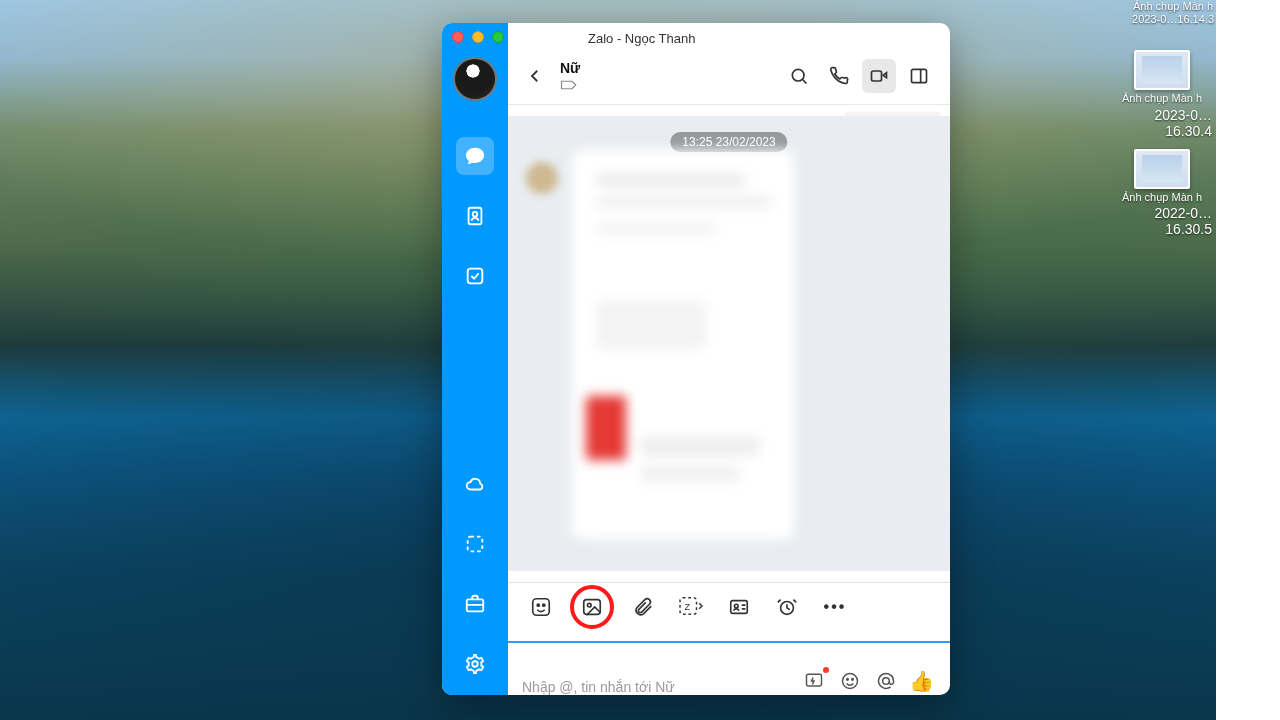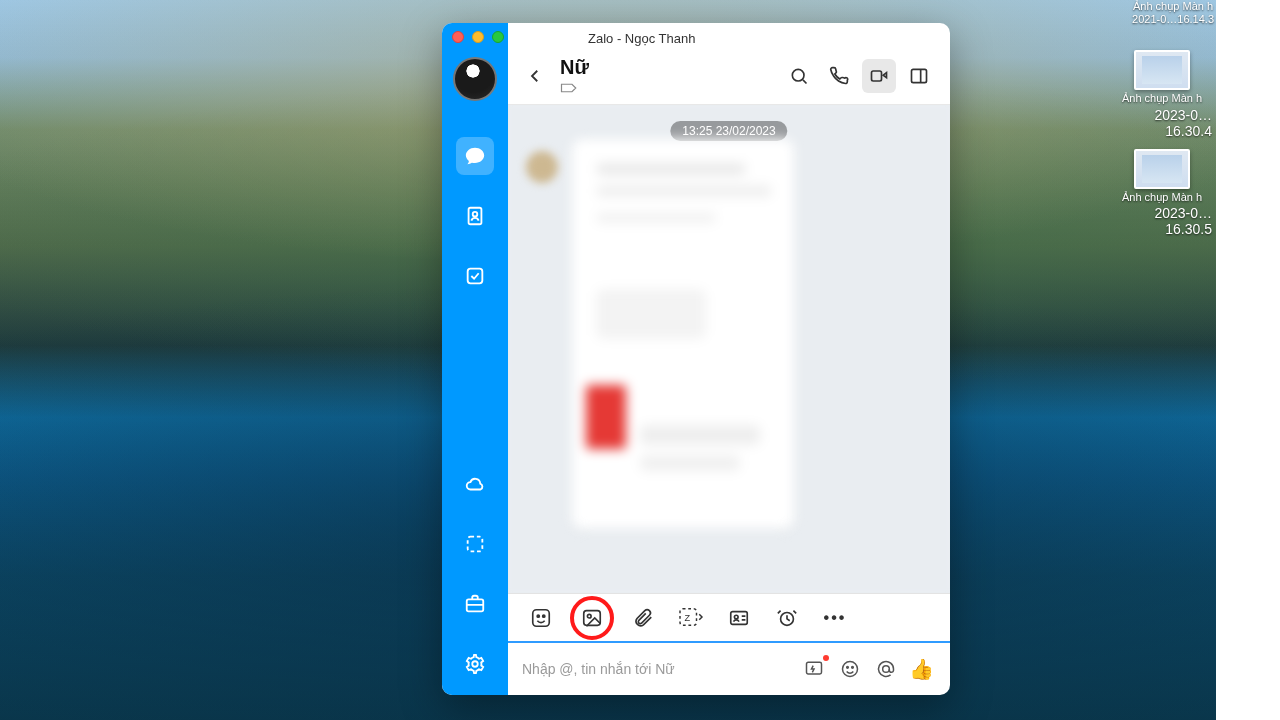--- a/index.html
+++ b/index.html
@@ -39,32 +39,32 @@
     display: grid; grid-template-columns: 66px 1fr; overflow: hidden;
   }
   .sidebar { background: #0099ff; color: #fff; display: flex; flex-direction: column; align-items: center; padding-top: 34px; gap: 24px; }
   .avatar { width: 44px; height: 44px; border-radius: 50%; background: radial-gradient(circle at 45% 30%, #fff 0 18%, #1a1a1a 19% 60%, #2b2b2b 100%); border: 2px solid rgba(255,255,255,0.4); }
   .side-btn { width: 38px; height: 38px; border-radius: 8px; display: flex; align-items: center; justify-content: center; cursor: pointer; }
   .side-btn.active { background: rgba(255,255,255,0.25); }
   .side-group { display:flex; flex-direction:column; gap:22px; align-items:center; margin-top:12px; }
   .spacer { flex: 1; }
   .side-bottom { display:flex; flex-direction:column; gap:22px; align-items:center; margin-bottom:12px; }
 
-  .content { position: relative; display: flex; flex-direction: column; min-width: 0; }
+  .content { position: relative; display: flex; flex-direction: column; min-width: 0; gap: 11px; }
   .trafficlights { position:absolute; left:10px; top:8px; display:flex; gap:8px; }
   .tl { width:12px; height:12px; border-radius:50%; }
   .tl.r{background:#ff5f57;border:1px solid #e0443e;}
   .tl.y{background:#febc2e;border:1px solid #d89d20;}
   .tl.g{background:#28c840;border:1px solid #1aa530;}
   .wintitle { position:absolute; top:8px; left:0; right:0; text-align:left; padding-left:80px; font-size:13px; color:#333; }
 
   .chat-header { display:flex; align-items:center; gap:12px; height:58px; padding:0 14px; border-bottom:1px solid #e8e8e8; margin-top:24px; }
   .back-btn { width:26px; height:26px; display:flex; align-items:center; justify-content:center; cursor:pointer; color:#404040; }
   .head-titles { display:flex; flex-direction:column; gap:2px; }
-  .head-name { font-size:20px; font-weight:600; color:#111; }
+  .head-name { font-size:14px; font-weight:600; color:#111; }
   .tag-outline { display:inline-block; }
   .head-actions { margin-left:auto; display:flex; gap:6px; align-items:center; }
   .head-act { width:34px; height:34px; display:flex; align-items:center; justify-content:center; color:#333; border-radius:6px; cursor:pointer; }
   .head-act.active { background:#e8e8e8; }
   .tooltip { position:absolute; top:89px; right:10px; background:#f4f4f4; color:#6d6d6d; font-size:12px; padding:4px 8px; border-radius:3px; box-shadow:0 1px 2px rgba(0,0,0,0.12); }
 
   .chat-body { position:relative; flex:1; background:#e9edf1; overflow:hidden; }
   .chat-body::before{ content:""; position:absolute; inset:0; backdrop-filter: blur(2px); }
   .timestamp { position:absolute; left:50%; transform:translateX(-50%); top:16px; background:rgba(0,0,0,0.35); color:#fff; font-size:12px; padding:3px 12px; border-radius:10px; }
   .bubble { position:absolute; left:64px; top:34px; width:222px; height:390px; background:#fff; border-radius:10px; filter: blur(6px); box-shadow:0 1px 2px rgba(0,0,0,0.08);}
@@ -75,50 +75,50 @@
   .bubble .l4{position:absolute; left:24px; top:150px; width:110px; height:50px; background:#f3f3f3; border-radius:8px;}
   .bubble .r1{position:absolute; left:68px; bottom:84px; width:120px; height:20px; background:#eee; border-radius:6px;}
   .bubble .r2{position:absolute; left:68px; bottom:58px; width:100px; height:16px; background:#f0f0f0; border-radius:6px;}
   .ava2 { position:absolute; left:18px; top:46px; width:32px; height:32px; border-radius:50%; background:#cdb891; filter: blur(4px);}
 
   .toolbar { height:48px; border-top:1px solid #e3e3e3; display:flex; align-items:center; gap:18px; padding:0 18px; }
   .tbtn { width:30px; height:30px; display:flex; align-items:center; justify-content:center; cursor:pointer; color:#333; border-radius:6px; }
   .tbtn.highlight-ring { outline:4px solid #ff1a1a; border-radius:50%; padding:4px; width:36px; height:36px; }
   .more-dots { letter-spacing:2px; font-weight:900; }
 
-  .composer { border-top:2px solid #2f9bff; height:54px; display:flex; align-items:center; padding:0 14px; gap:8px; }
+  .composer { border-top:2px solid #2f9bff; height:54px; display:flex; align-items:flex-end; padding:0 14px; gap:8px; }
   .composer-input { flex:1; border:none; outline:none; font-size:14px; color:#333; background:transparent; }
   .composer-input::placeholder { color:#9a9a9a; }
   .c-icon { width:28px; height:28px; display:flex; align-items:center; justify-content:center; cursor:pointer; color:#555; }
   .c-badge { position:relative; }
   .c-badge::after { content:""; position:absolute; top:0; right:-1px; width:6px; height:6px; background:#ff3b30; border-radius:50%; }
   .thumb-up { font-size:20px; }
 
   svg { display:block; }
 </style>
 </head>
 <body>
 
 <div class="desktop">
 
   <div class="partial-label" style="top:0;">
     <span>Ảnh chụp Màn h</span><br>
-    <span>2021-0…16.14.3</span>
+    <span>2023-0…16.14.3</span>
   </div>
 
   <div class="desk-icons" style="top:44px;">
     <div class="desk-icon">
       <div class="thumb"></div>
       <div class="label"><span>Ảnh chụp Màn h</span></div>
       <div class="label2"><span>2023-0…16.30.4</span></div>
     </div>
     <div class="desk-icon">
       <div class="thumb"></div>
       <div class="label"><span>Ảnh chụp Màn h</span></div>
-      <div class="label2"><span>2023-0…16.30.5</span></div>
+      <div class="label2"><span>2022-0…16.30.5</span></div>
     </div>
   </div>
 
   <div class="app">
 
     <div class="trafficlights">
       <div class="tl r"></div>
       <div class="tl y"></div>
       <div class="tl g"></div>
     </div>

